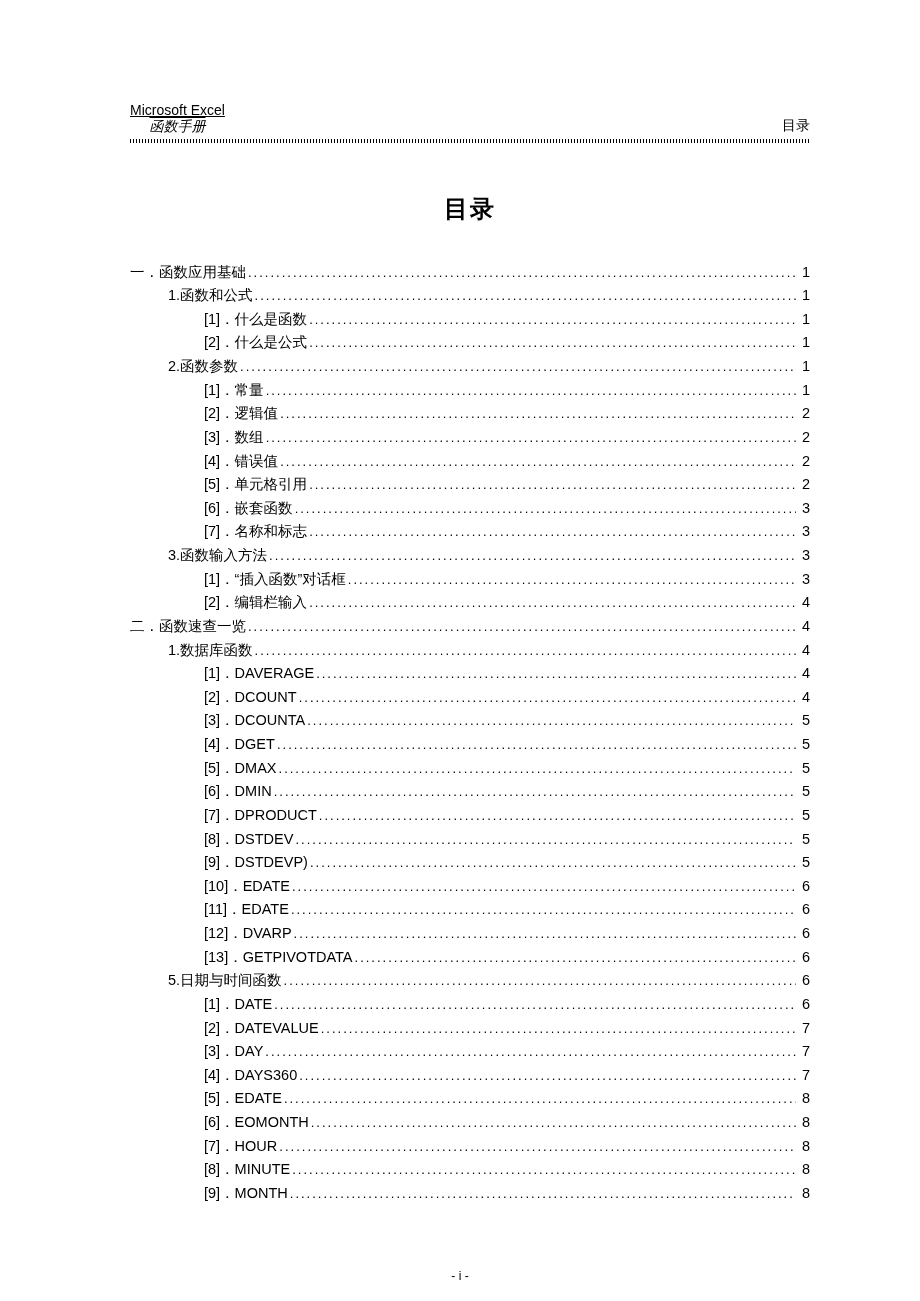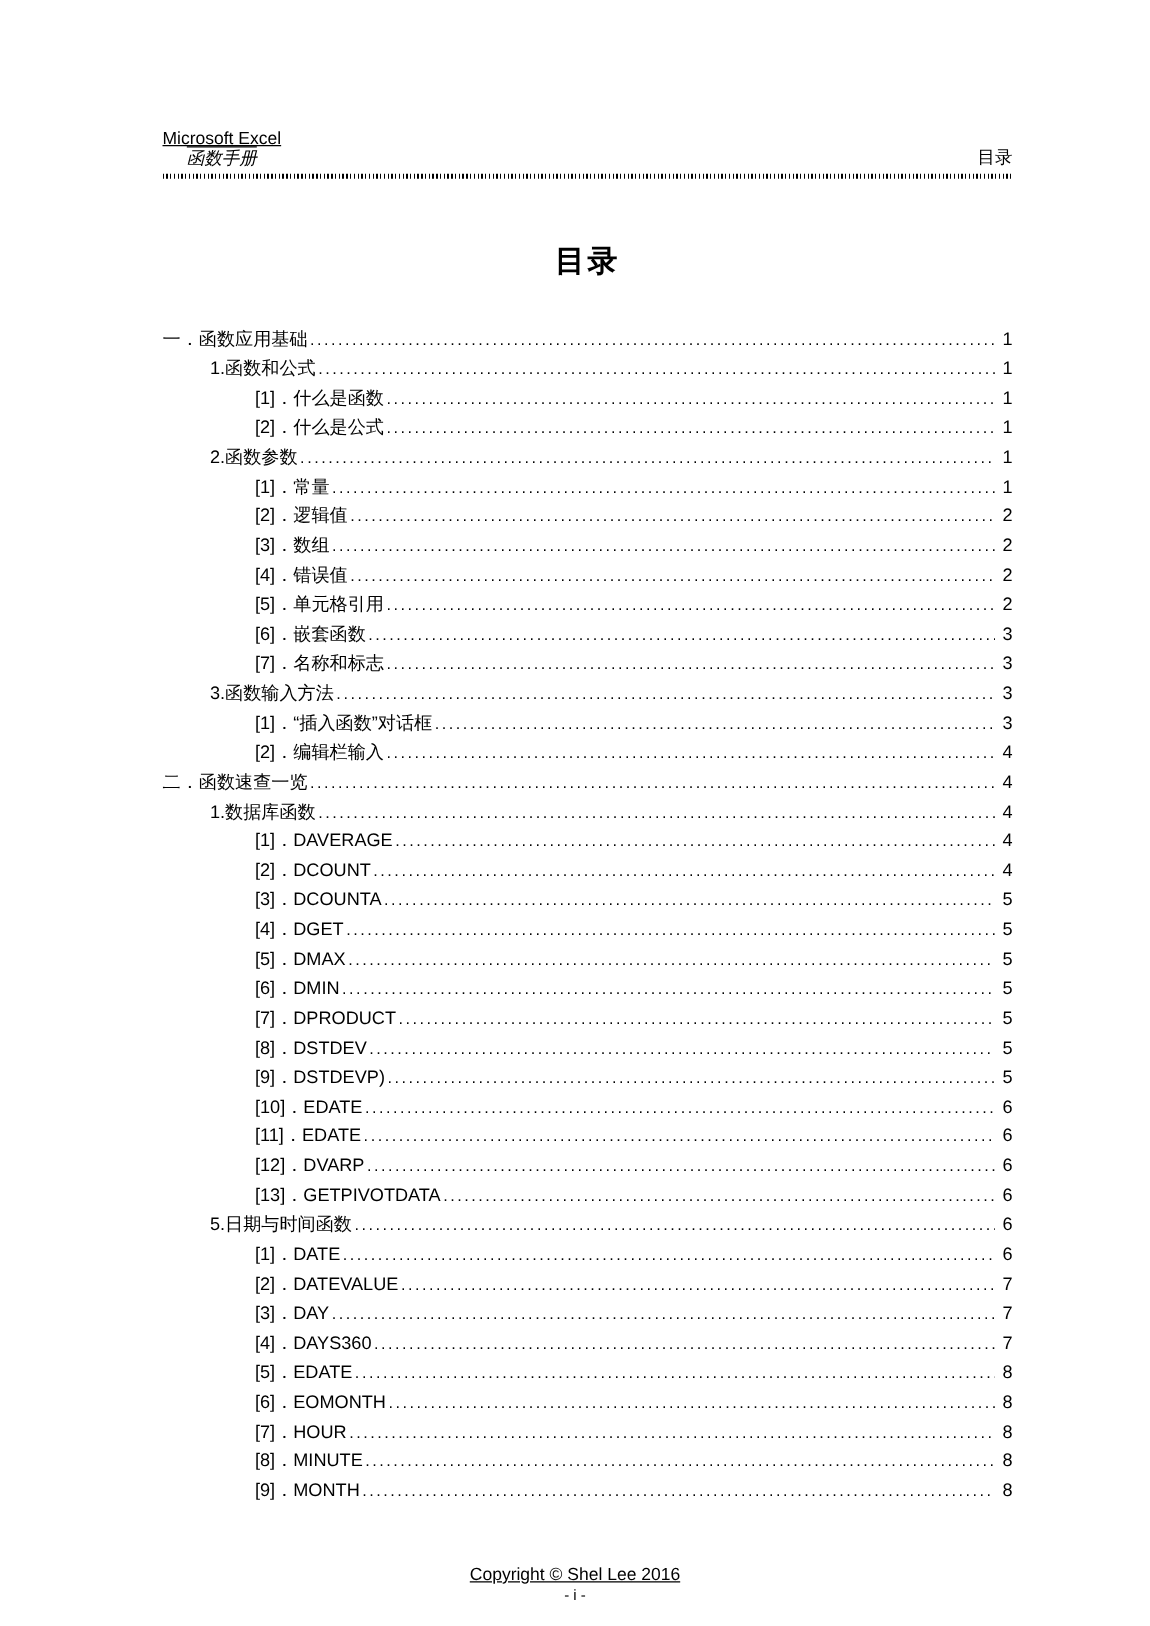--- a/index.html
+++ b/index.html
@@ -309,17 +309,16 @@
         <span class="pg">8</span>
       </div>
       <div class="toc-row lvl3">
         <span class="label">[9]．MONTH</span>
         <span class="leader"></span>
         <span class="pg">8</span>
       </div>
     </div>
 
   <div class="footer">
-    <div class="copy">Copyright © Shel Lee 2016</div>
     <div class="pnum">- i -</div>
   </div>
 
 </div>
 
 </body></html>

